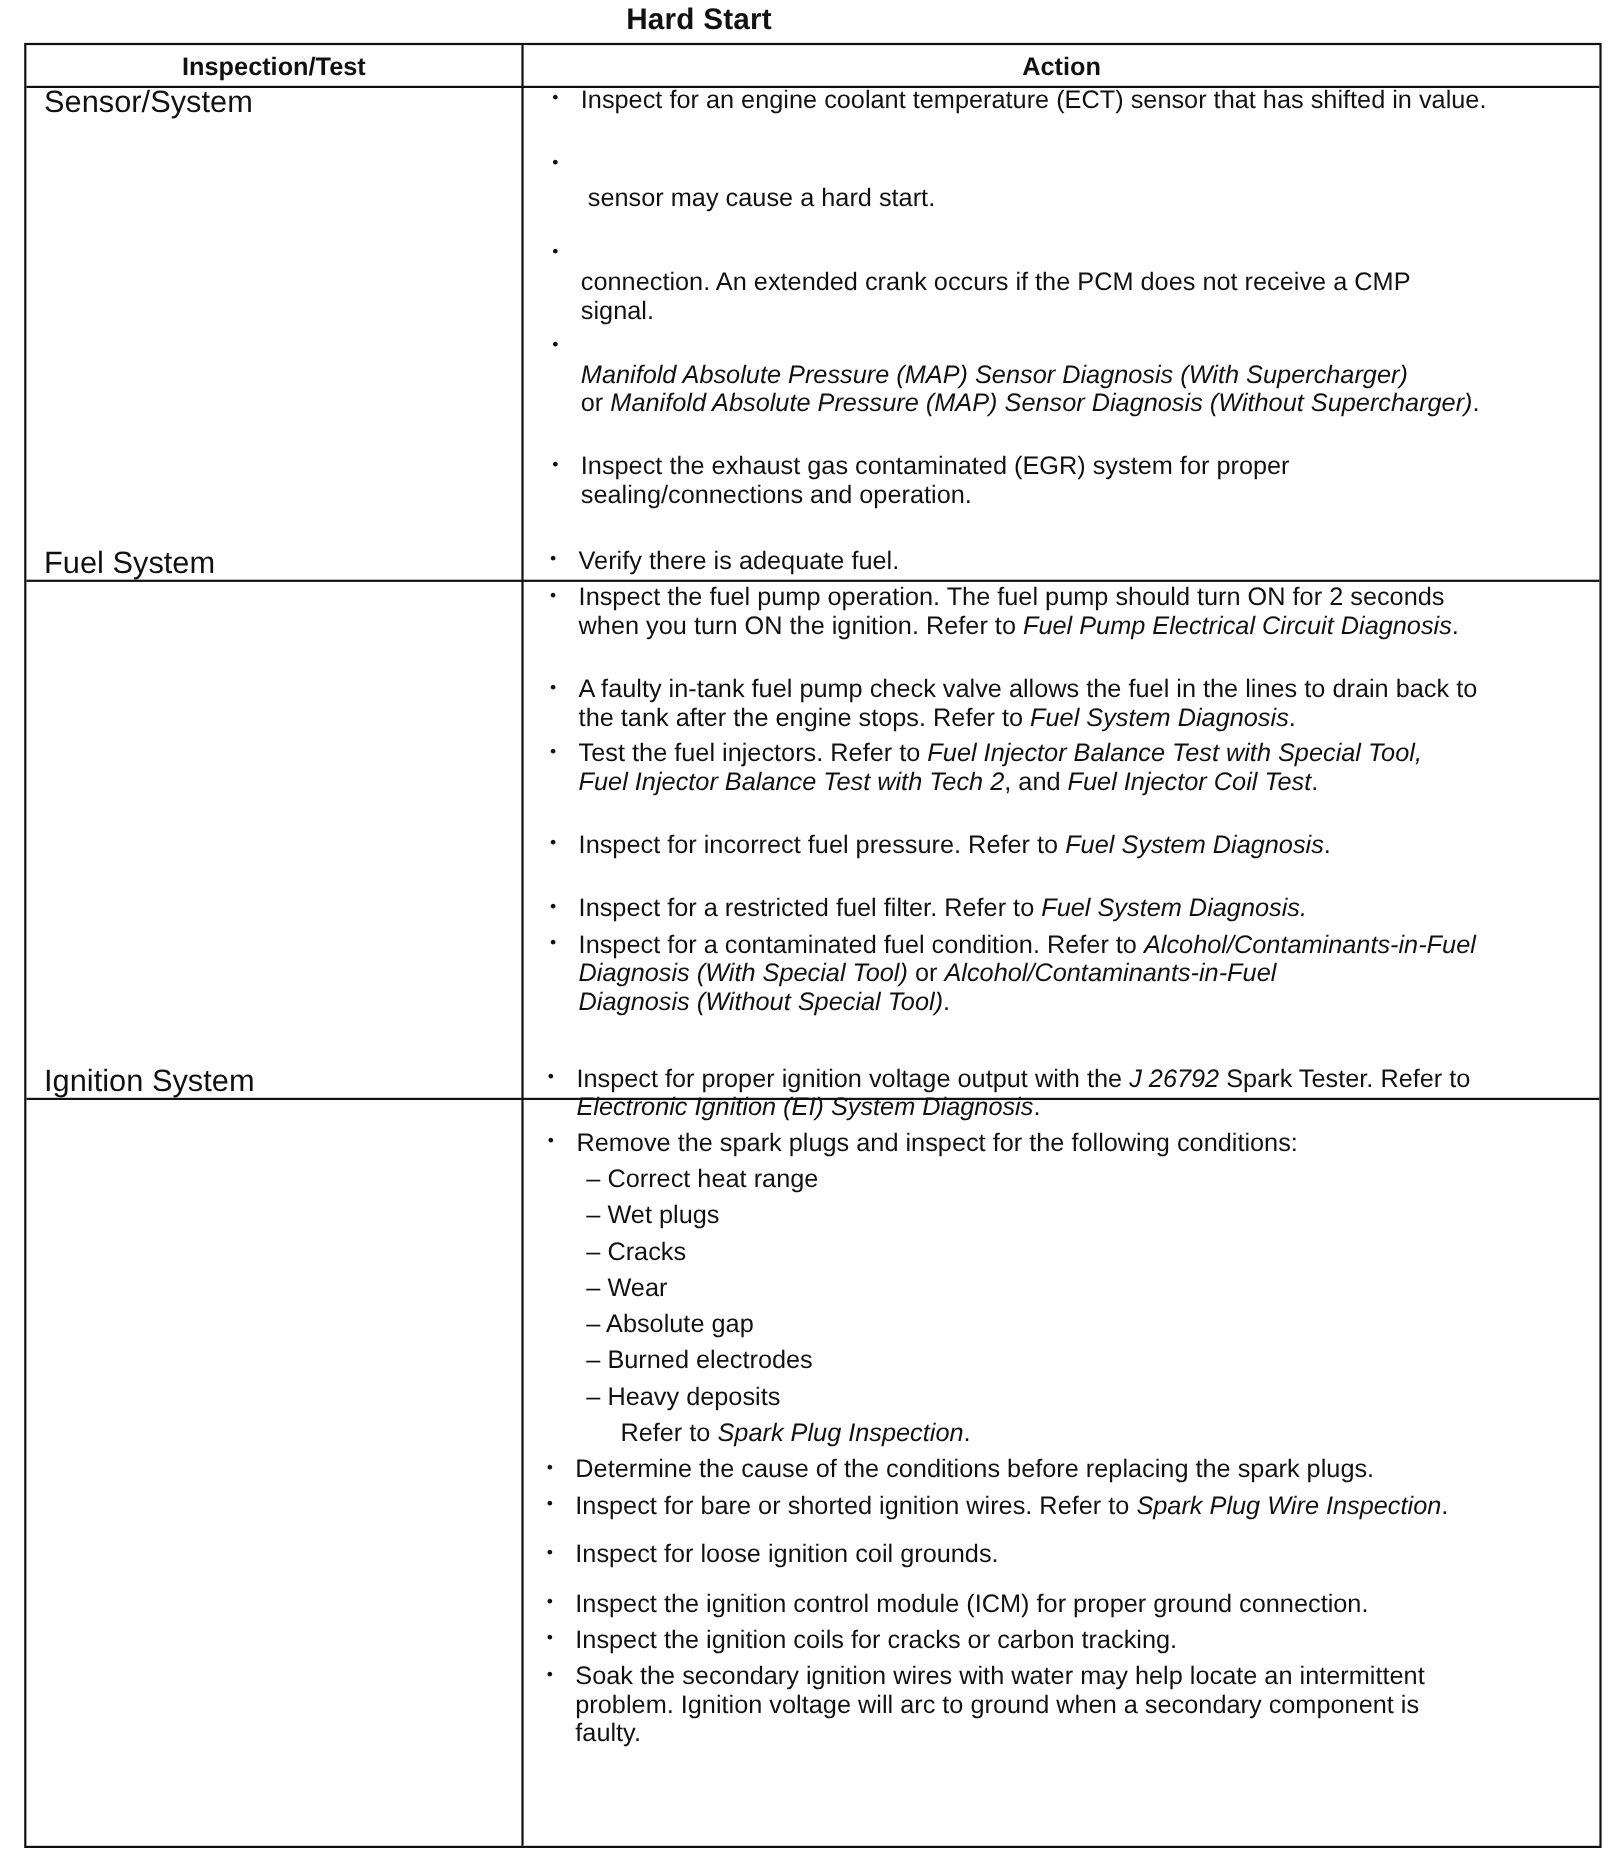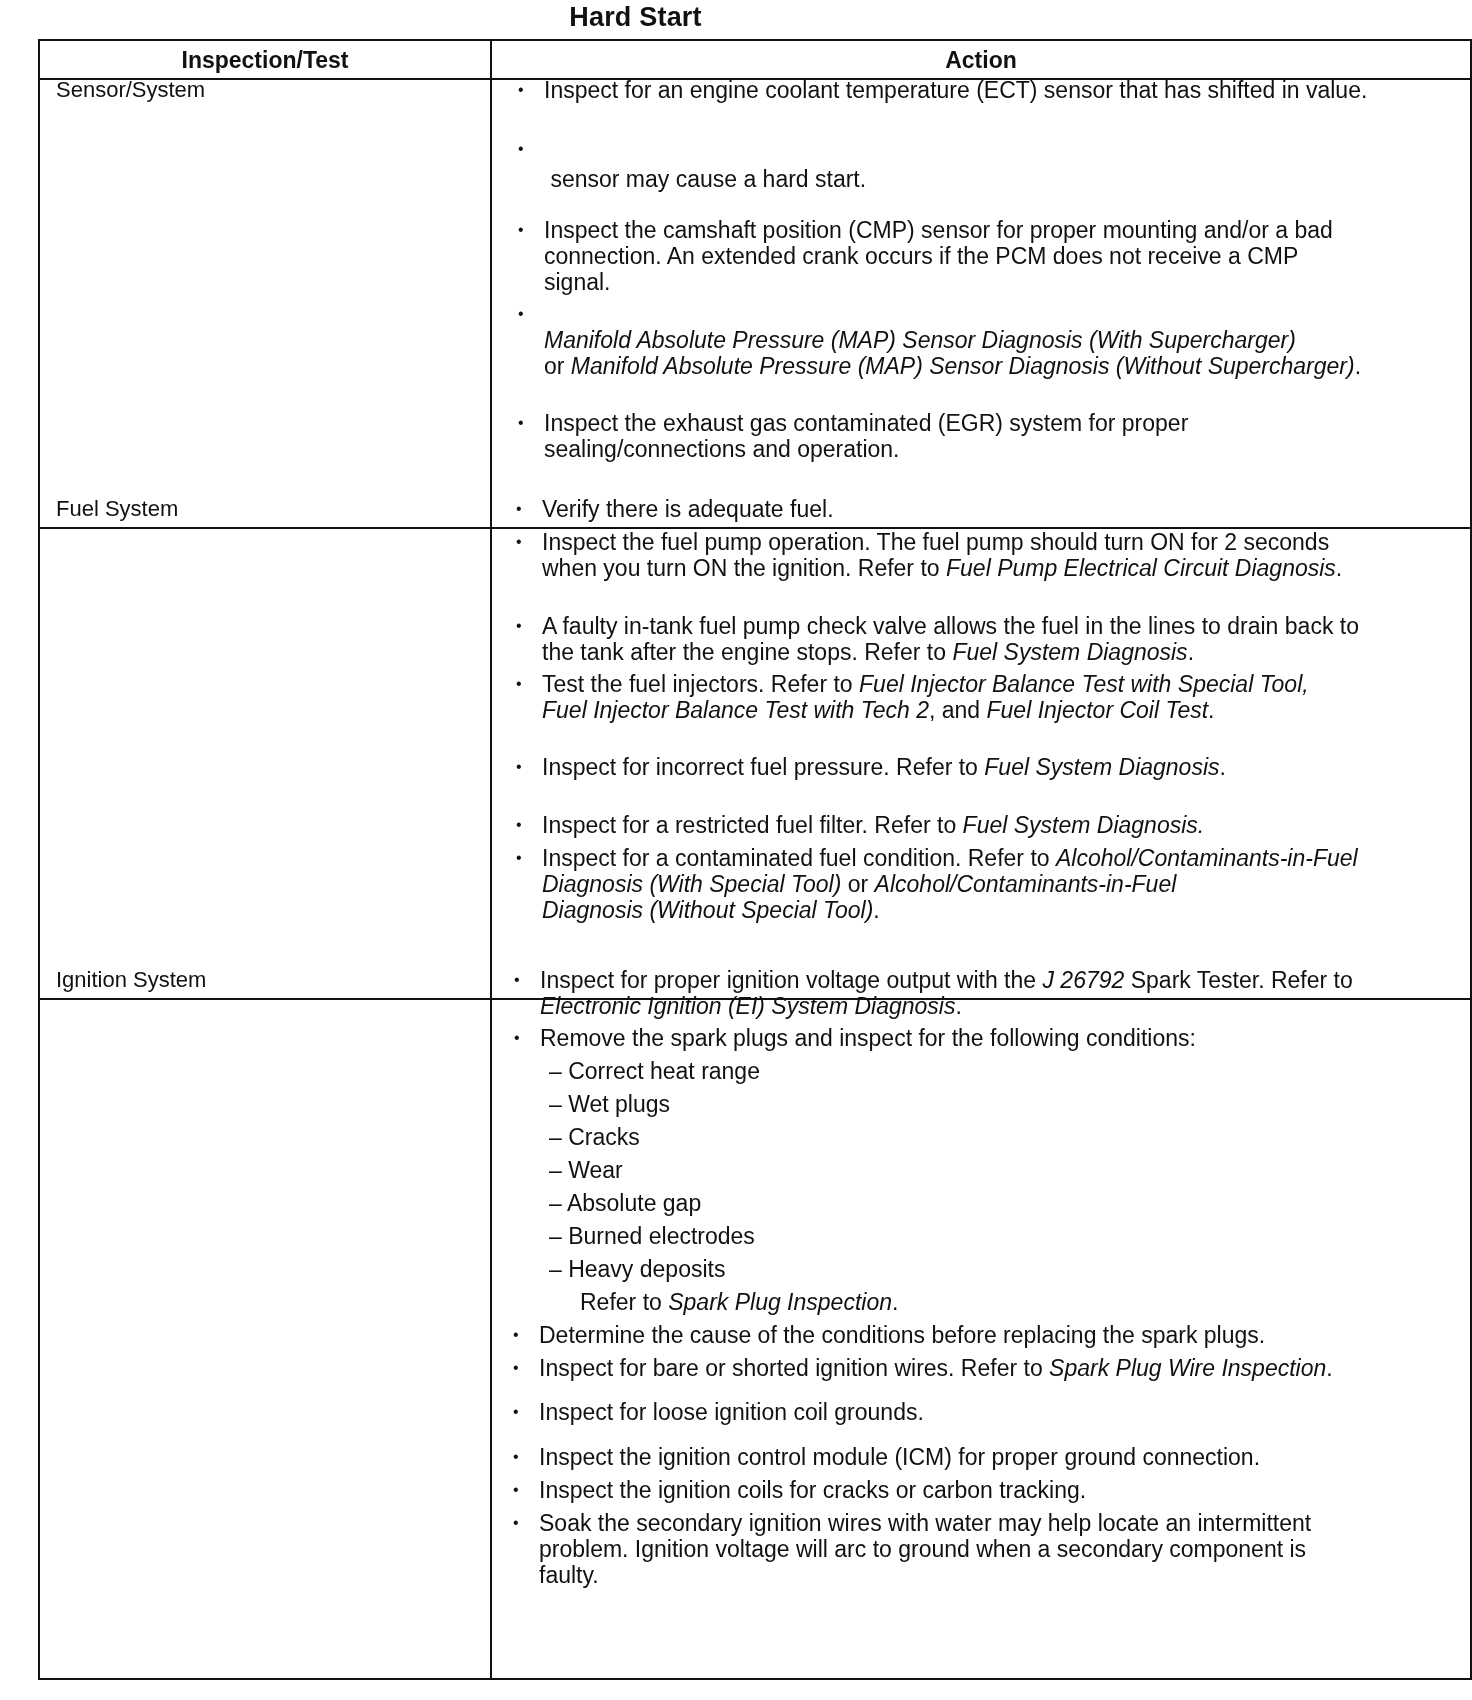--- a/index.html
+++ b/index.html
@@ -1,26 +1,26 @@
 <!DOCTYPE html>
 <html><head>
 <meta charset="utf-8">
 <style>
   html, body { margin:0; padding:0; background:#ffffff; }
   body { width:1472px; height:1700px; position:relative; overflow:hidden;
          font-family:"Liberation Sans", sans-serif; color:#111; }
   .title { position:absolute; left:0; width:1271px; top:2px; text-align:center;
            font-weight:bold; font-size:27px; letter-spacing:0.2px; }
   .tbl { position:absolute; left:22px; top:39px; width:1434px; height:1641px;
-         border:2px solid #111; box-sizing:border-box;margin-left:16px; }
+         border:2px solid #111; box-sizing:border-box; }
   .vline { position:absolute; left:450px; top:0; bottom:0; width:2px; background:#111; }
   .hline { position:absolute; left:0; right:0; height:2px; background:#111; }
   .hdr { position:absolute; top:0; height:38px; display:flex; align-items:center;
          justify-content:center; font-weight:bold; font-size:23px; }
-  .cat { position:absolute; left:16px; font-size:22px; }
+  .cat { position:absolute; left:16px; font-size:28px; }
   .items { position:absolute; left:478px; right:8px; font-size:23px; line-height:26px; }
   .bullet { position:absolute; left:0; display:flex; }
   .bullet .dot { width:26px; flex:0 0 26px; font-size:16px; line-height:26px; }
   .bullet .txt { white-space:pre-wrap; }
   .sub { position:absolute; font-size:23px; line-height:26px; }
   i { font-style:italic;text-align:right; }
 </style>
 </head>
 <body>
 
@@ -40,21 +40,21 @@
     <div class="bullet" style="top:36px">
         <span class="dot">•</span>
         <span class="txt">Inspect for an engine coolant temperature (ECT) sensor that has shifted in value.</span>
       </div>
     <div class="bullet" style="top:95px">
         <span class="dot">•</span>
         <span class="txt"><br><span style="line-height:34px"> sensor may cause a hard start.</span></span>
       </div>
     <div class="bullet" style="top:176px">
         <span class="dot">•</span>
-        <span class="txt"><span>Inspect the camshaft position (CMP) sensor for proper mounting and/or a bad</span><br><span>connection. An extended crank occurs if the PCM does not receive a CMP</span><br><span>signal.</span></span>
+        <span class="txt"><br><span>connection. An extended crank occurs if the PCM does not receive a CMP</span><br><span>signal.</span></span>
       </div>
     <div class="bullet" style="top:260px">
         <span class="dot">•</span>
         <span class="txt"><br><i>Manifold Absolute Pressure (MAP) Sensor Diagnosis (With Supercharger)</i><br><span>or </span><i>Manifold Absolute Pressure (MAP) Sensor Diagnosis (Without Supercharger)</i><span>.</span></span>
       </div>
     <div class="bullet" style="top:369px">
         <span class="dot">•</span>
         <span class="txt"><span>Inspect the exhaust gas contaminated (EGR) system for proper</span><br><span>sealing/connections and operation.</span></span>
       </div>
   </div>

